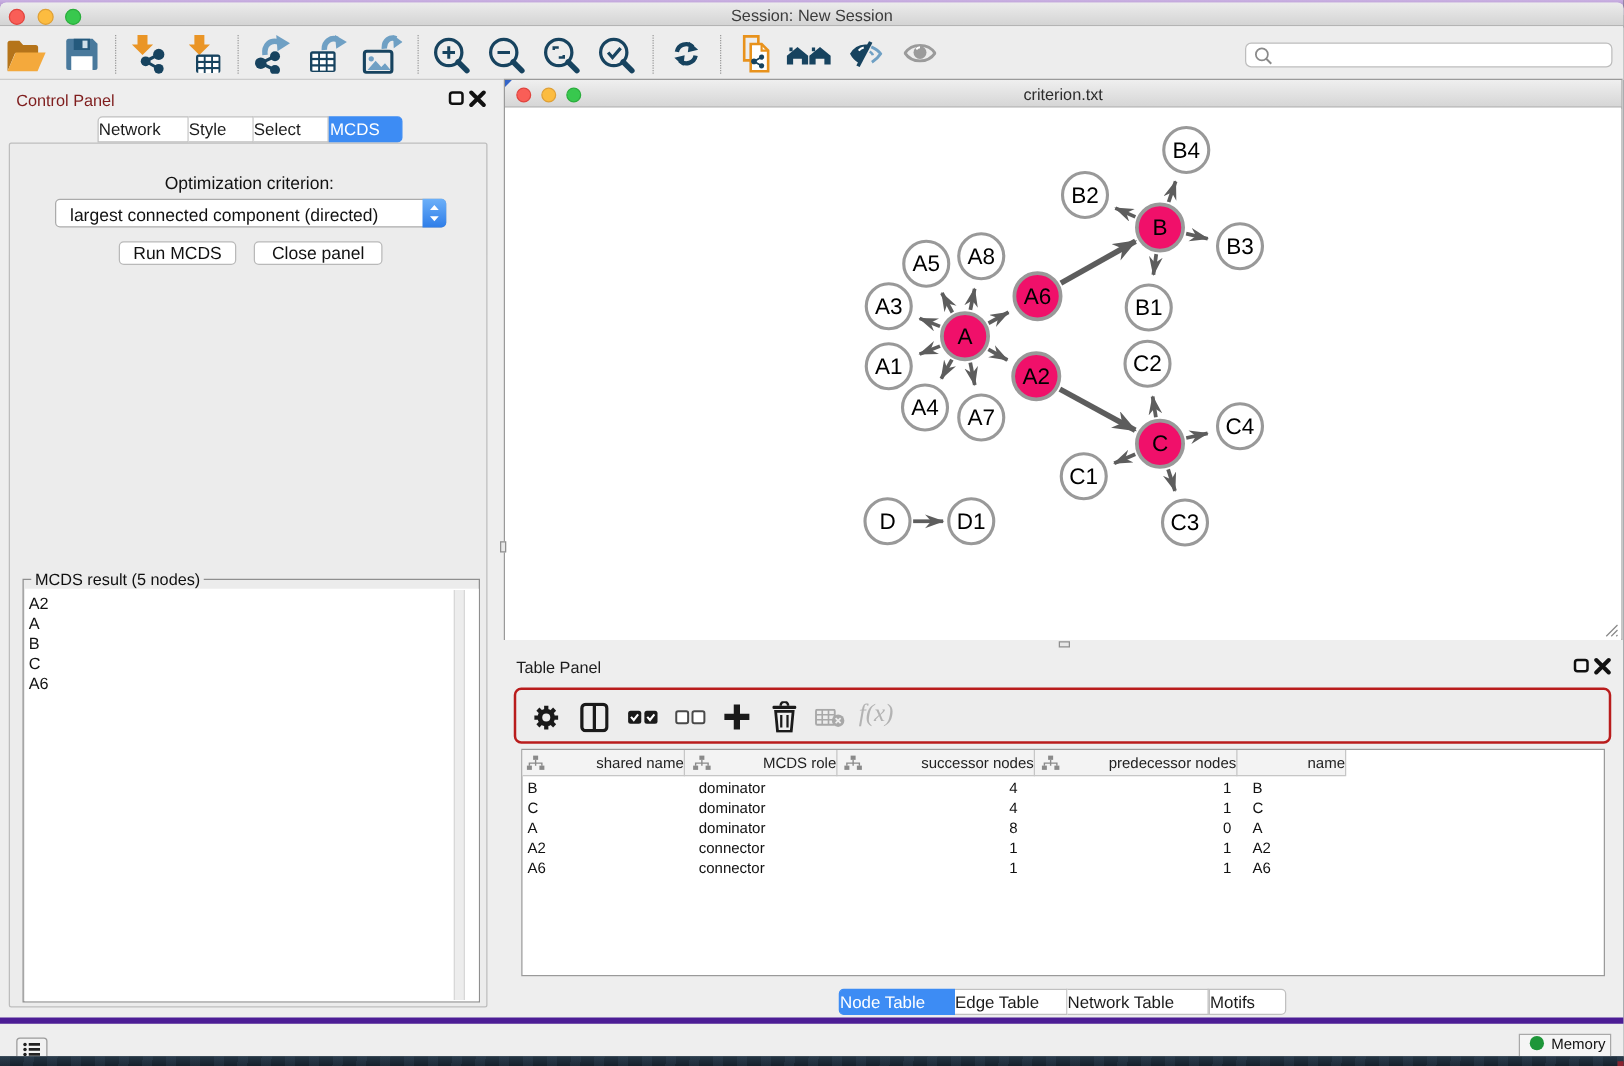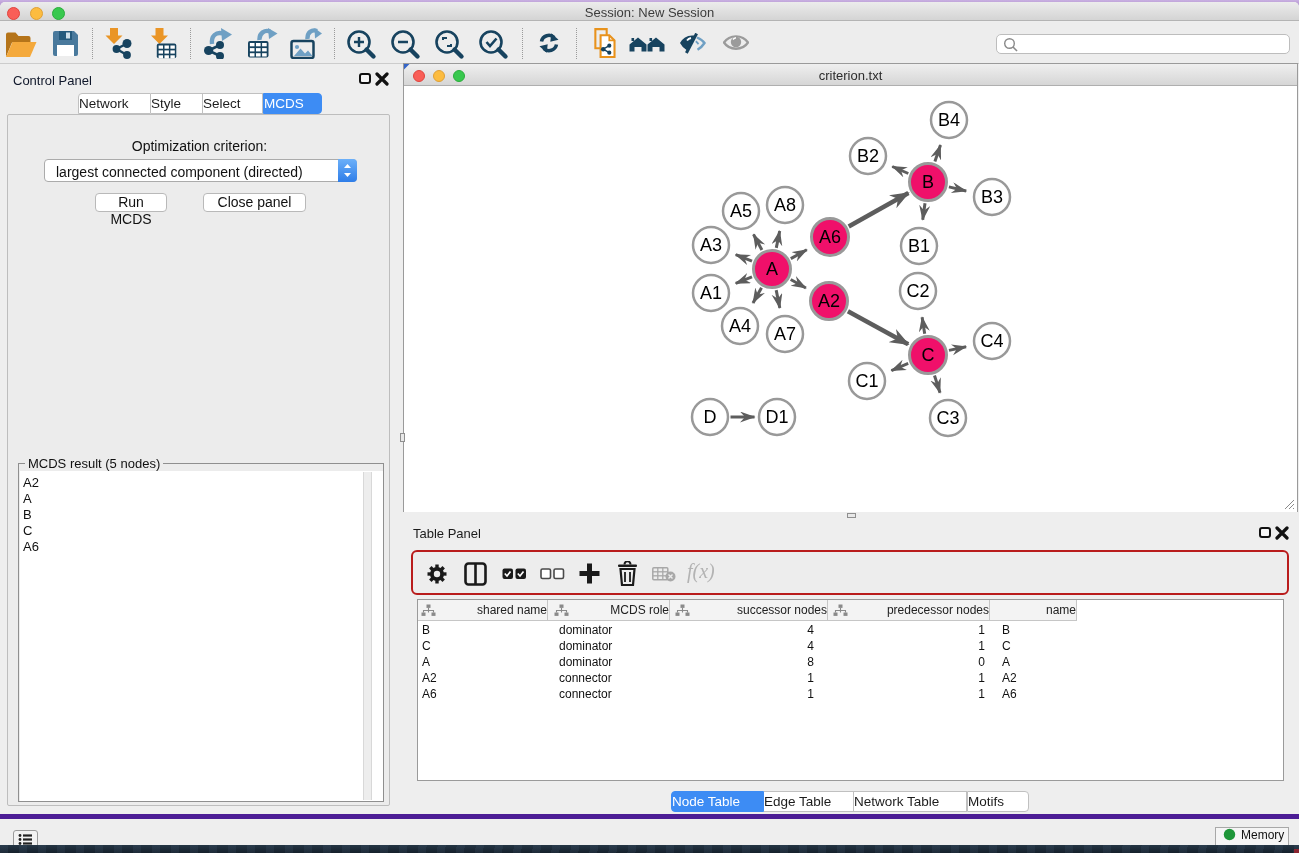--- a/index.html
+++ b/index.html
@@ -9,21 +9,21 @@
  linear-gradient(#243544,#15202b);}
 #redcorner{position:absolute;left:1294px;top:849px;width:5px;height:4px;background:#8a2430;}
 #app{position:absolute;left:0;top:2px;width:1299px;height:843px;background:#eeeeee;border-radius:5px 5px 0 0;overflow:hidden;}
 #titlebar{position:absolute;left:0;top:0;width:1299px;height:19px;background:linear-gradient(#ececec,#d4d4d4);border-bottom:1px solid #b4b4b4;border-radius:5px 5px 0 0;}
 .tl{position:absolute;width:13px;height:13px;border-radius:50%;}
 #apptitle{position:absolute;left:0;right:0;top:3px;text-align:center;font-size:13px;color:#3c3c3c;}
 #toolbar{position:absolute;left:0;top:20px;width:1299px;height:42px;background:#ededed;border-bottom:1px solid #cccccc;}
 .tsep{position:absolute;top:6px;height:31px;width:0;border-left:1px dotted #9a9a9a;}
 .ticon{position:absolute;}
 #searchbox{position:absolute;left:996px;top:12px;width:294px;height:20px;background:#ffffff;border:1px solid #bdbdbd;border-radius:5px;}
-#cp-title{position:absolute;left:13px;top:71px;font-size:13px;color:#0f172a;}
+#cp-title{position:absolute;left:13px;top:71px;font-size:13px;color:#7f1d1d;}
 #cp-tabs{position:absolute;left:0;top:91px;width:390px;height:21px;font-size:13.5px;}
 .tab{position:absolute;top:0;height:21px;line-height:20px;text-align:left;background:#ffffff;border:1px solid #c0c0c0;color:#1c1c1c;}
 .tabsel{background:#3d8cf4;color:#ffffff;border-color:#3d8cf4;}
 #cp-body{position:absolute;left:7px;top:112px;width:383px;height:692px;border:1px solid #bdbdbd;background:#ececec;border-radius:2px;}
 #opt-label{position:absolute;left:0;width:383px;top:23px;text-align:center;font-size:14px;color:#111;}
 #dropdown{position:absolute;left:36px;top:44px;width:313px;height:23px;background:#ffffff;border:1px solid #ababab;border-radius:4px;}
 #dropdown span{position:absolute;left:11px;top:3.5px;font-size:14px;color:#111;}
 #stepper{position:absolute;right:-1px;top:-1px;width:19px;height:23px;border-radius:0 4px 4px 0;background:linear-gradient(#6cb0f9,#2e7de8);}
 .btn{position:absolute;top:78px;height:19px;background:#ffffff;border:1px solid #b9b9b9;border-radius:4px;font-size:14px;color:#111;text-align:center;line-height:17px;}
 #fieldset{position:absolute;left:10px;top:348px;width:366px;height:339px;border:1px solid #8f8f8f;padding-left:28px;}
@@ -217,21 +217,21 @@
     <div class="tab tabsel" style="left:263px;width:59px;border-radius:0 4px 4px 0;">MCDS</div>
   </div>
   <div id="cp-body">
     <div id="opt-label">Optimization criterion:</div>
     <div id="dropdown">
         <span>largest connected component (directed)</span>
       <div id="stepper"><svg width="19" height="23" viewBox="0 0 19 23">
             <path d="M6 9 L9.5 5 L13 9 Z M6 14 L9.5 18 L13 14 Z" fill="#ffffff"></path>
           </svg></div>
     </div>
-    <div class="btn" style="left:87px;width:72px;">Run MCDS</div>
+    <div class="btn" style="left:87px;width:94px;">Run MCDS</div>
     <div class="btn" style="left:195px;width:103px;">Close panel</div>
     <div id="fieldset">
       <div id="fieldset-legend">MCDS result (5 nodes)</div>
       <div id="mcds-list">
           <div>A2</div>
           <div>A</div>
           <div>B</div>
           <div>C</div>
           <div>A6</div>
         </div>

